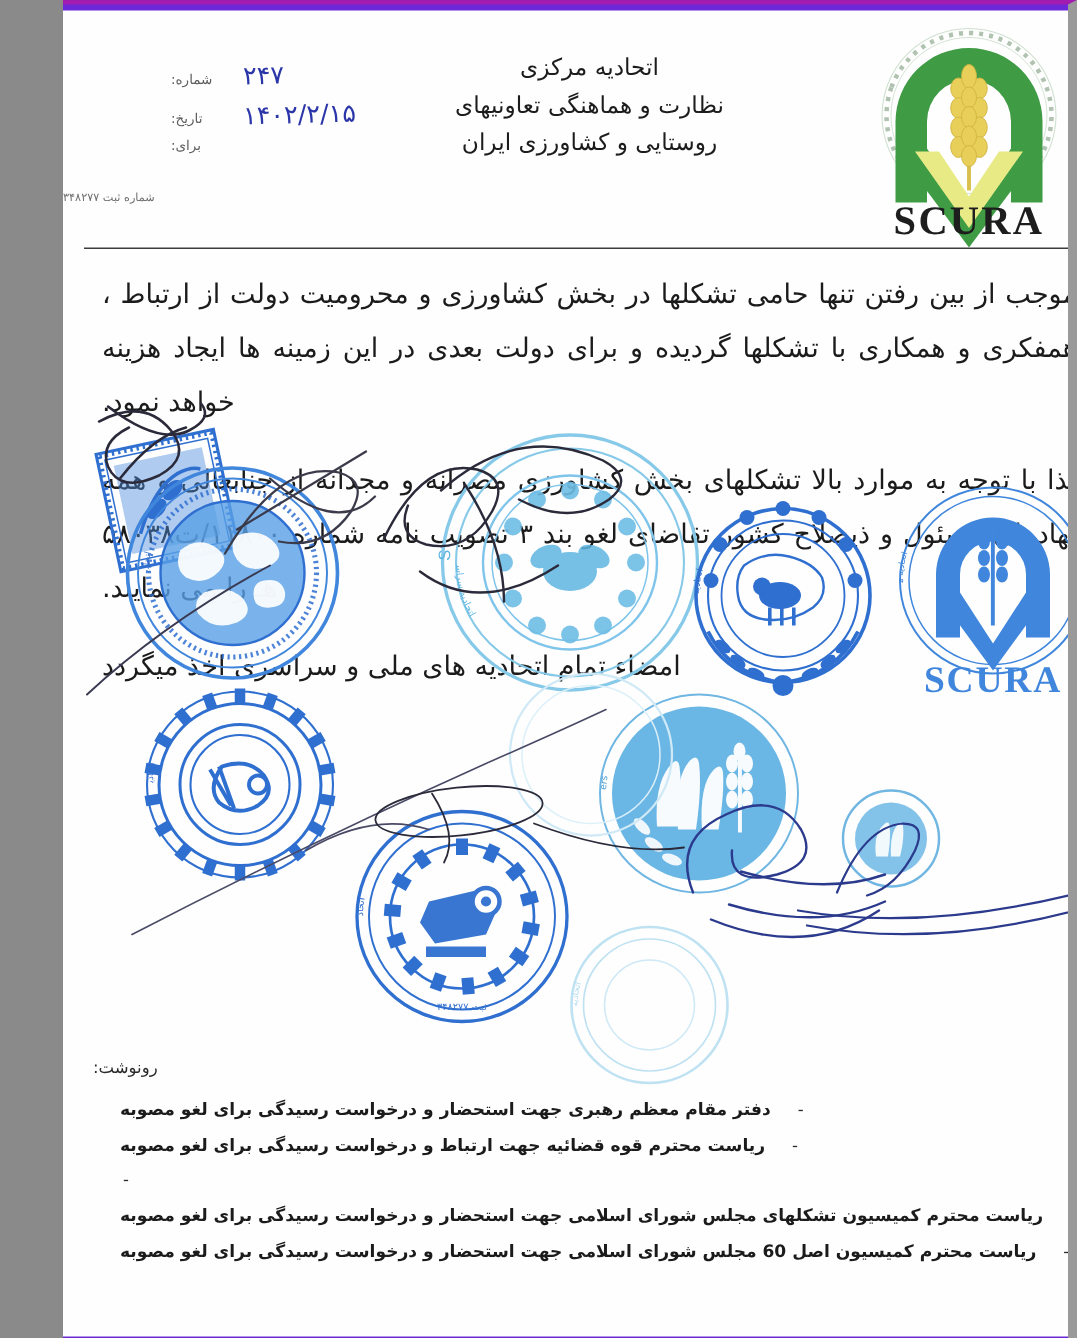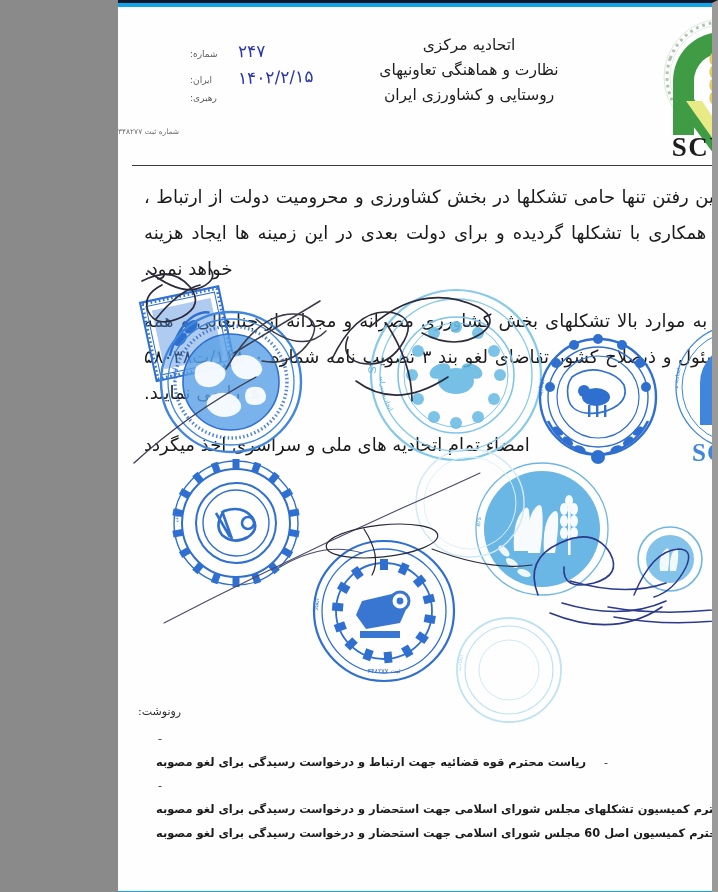--- a/index.html
+++ b/index.html
@@ -5,27 +5,27 @@
   html, body {
     margin: 0;
     padding: 0;
     background: #8a8a8a;
   }
   body {
     font-family: "DejaVu Sans", "Liberation Sans", sans-serif;
   }
   .page {
     position: relative;
-    width: 600px;
+    width: 676px;
     height: 892px;
-    background: #0ea5e9;
+    background: #6d28d9;
     overflow: hidden;
     box-sizing: border-box;
     border-right: 6px solid #9a9a9a;
-    border-top: 3px solid #0f172a;
+    border-top: 3px solid #a21caf;
   }
   .sheet {
     position: absolute;
     left: 0;
     top: 4px;
     width: 702px;
     height: 884px;
     background: #fefefe;
     overflow: hidden;
   }
@@ -206,25 +206,25 @@
 <div class="sheet">
 
   <div class="header">
 
     <div class="hdr-fields">
       <div class="field-row">
         <span class="field-label">شماره:</span>
         <span class="field-value">۲۴۷</span>
       </div>
       <div class="field-row">
-        <span class="field-label">ایران:</span>
+        <span class="field-label">تاریخ:</span>
         <span class="field-value">۱۴۰۲/۲/۱۵</span>
       </div>
       <div class="field-row">
-        <span class="field-label">رهبری:</span>
+        <span class="field-label">برای:</span>
         <span class="field-value"></span>
       </div>
     </div>
 
     <div class="hdr-title">
       <div class="tl">اتحادیه مرکزی</div>
       <div class="tl">نظارت و هماهنگی تعاونیهای</div>
       <div class="tl">روستایی و کشاورزی ایران</div>
     </div>
 
@@ -638,20 +638,21 @@
         <path d="M6 104 Q58 56 128 18"></path>
       </g>
     </svg>
   </div>
 
   <div class="copies">
     <div class="copies-label">رونوشت:</div>
 
     <div class="copy-item">
       <span class="copy-dash">-</span>
+      <span class="copy-text">دفتر مقام معظم رهبری جهت استحضار و درخواست رسیدگی برای لغو مصوبه</span>
     </div>
     <div class="copy-item">
       <span class="copy-dash">-</span>
       <span class="copy-text">ریاست محترم قوه قضائیه جهت ارتباط و درخواست رسیدگی برای لغو مصوبه</span>
     </div>
     <div class="copy-item">
       <span class="copy-dash">-</span>
     </div>
     <div class="copy-item">
       <span class="copy-dash">-</span>

